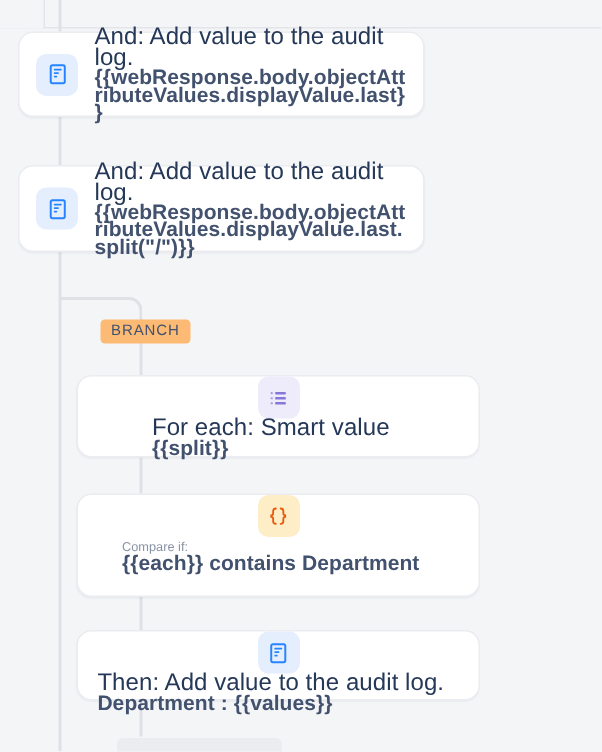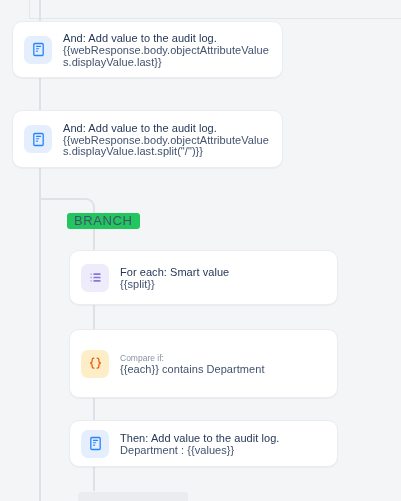--- a/index.html
+++ b/index.html
@@ -77,44 +77,44 @@
   .sub-b { top: 305px; height: 24px; }
   .sub-c { top: 398px; height: 22px; }
   .sub-d { top: 467px; height: 24px; }
 
   
   .branch-badge {
     position: absolute;
     left: 67px;
     top: 213px;
     padding: 2px 7px 3px;
-    background: #22c55e;
+    background: #fdba74;
     color: #42526E;
     border-radius: 3px;
-    font-size: 13px;
+    font-size: 10px;
     letter-spacing: 0.6px;
     font-weight: 400;
     line-height: 11px;
     z-index: 3;
   }
 
   
   .card {
     position: absolute;
     background: #FFFFFF;
     border: 1px solid #EBECF0;
     border-radius: 10px;
     box-sizing: border-box;
     display: flex;
     align-items: center;
     box-shadow: 0 1px 1px rgba(9,30,66,0.04);
     z-index: 2;
   }
   .card.level0 { left: 12px; width: 271px; }
-  .card.level1 { left: 69px; width: 269px; }
+  .card.level1 { left: 51px; width: 269px; flex-direction: column; }
 
   .card-icon {
     flex: 0 0 auto;
     width: 28px;
     height: 28px;
     border-radius: 7px;
     margin-left: 11px;
     margin-right: 11px;
     display: flex;
     align-items: center;
@@ -123,37 +123,37 @@
   .icon-blue   { background: #E4EEFD; }
   .icon-purple { background: #EEEBFB; }
   .icon-amber  { background: #FDEEC8; }
 
   .card-body {
     flex: 1 1 auto;
     padding-right: 10px;
     min-width: 0;
   }
   .card-title {
-    font-size: 11px;
+    font-size: 16px;
     line-height: 14px;
     color: #253858;
     font-weight: 400;
     letter-spacing: 0.05px;
   }
   .card-sub-label {
     font-size: 8.5px;
     line-height: 12px;
     color: #8993A4;
     font-weight: 400;
   }
   .card-sub {
-    font-size: 11px;
+    font-size: 14px;
     line-height: 11.5px;
     color: #42526E;
-    font-weight: 400;
+    font-weight: 700;
     word-break: break-word;
     letter-spacing: 0.05px;
   }
 
   
   #card-1 { top: 21px;  height: 57px; }
   #card-2 { top: 110px; height: 58px; }
   #card-3 { top: 250px; height: 55px; }
   #card-4 { top: 329px; height: 69px; }
   #card-5 { top: 420px; height: 47px; }

